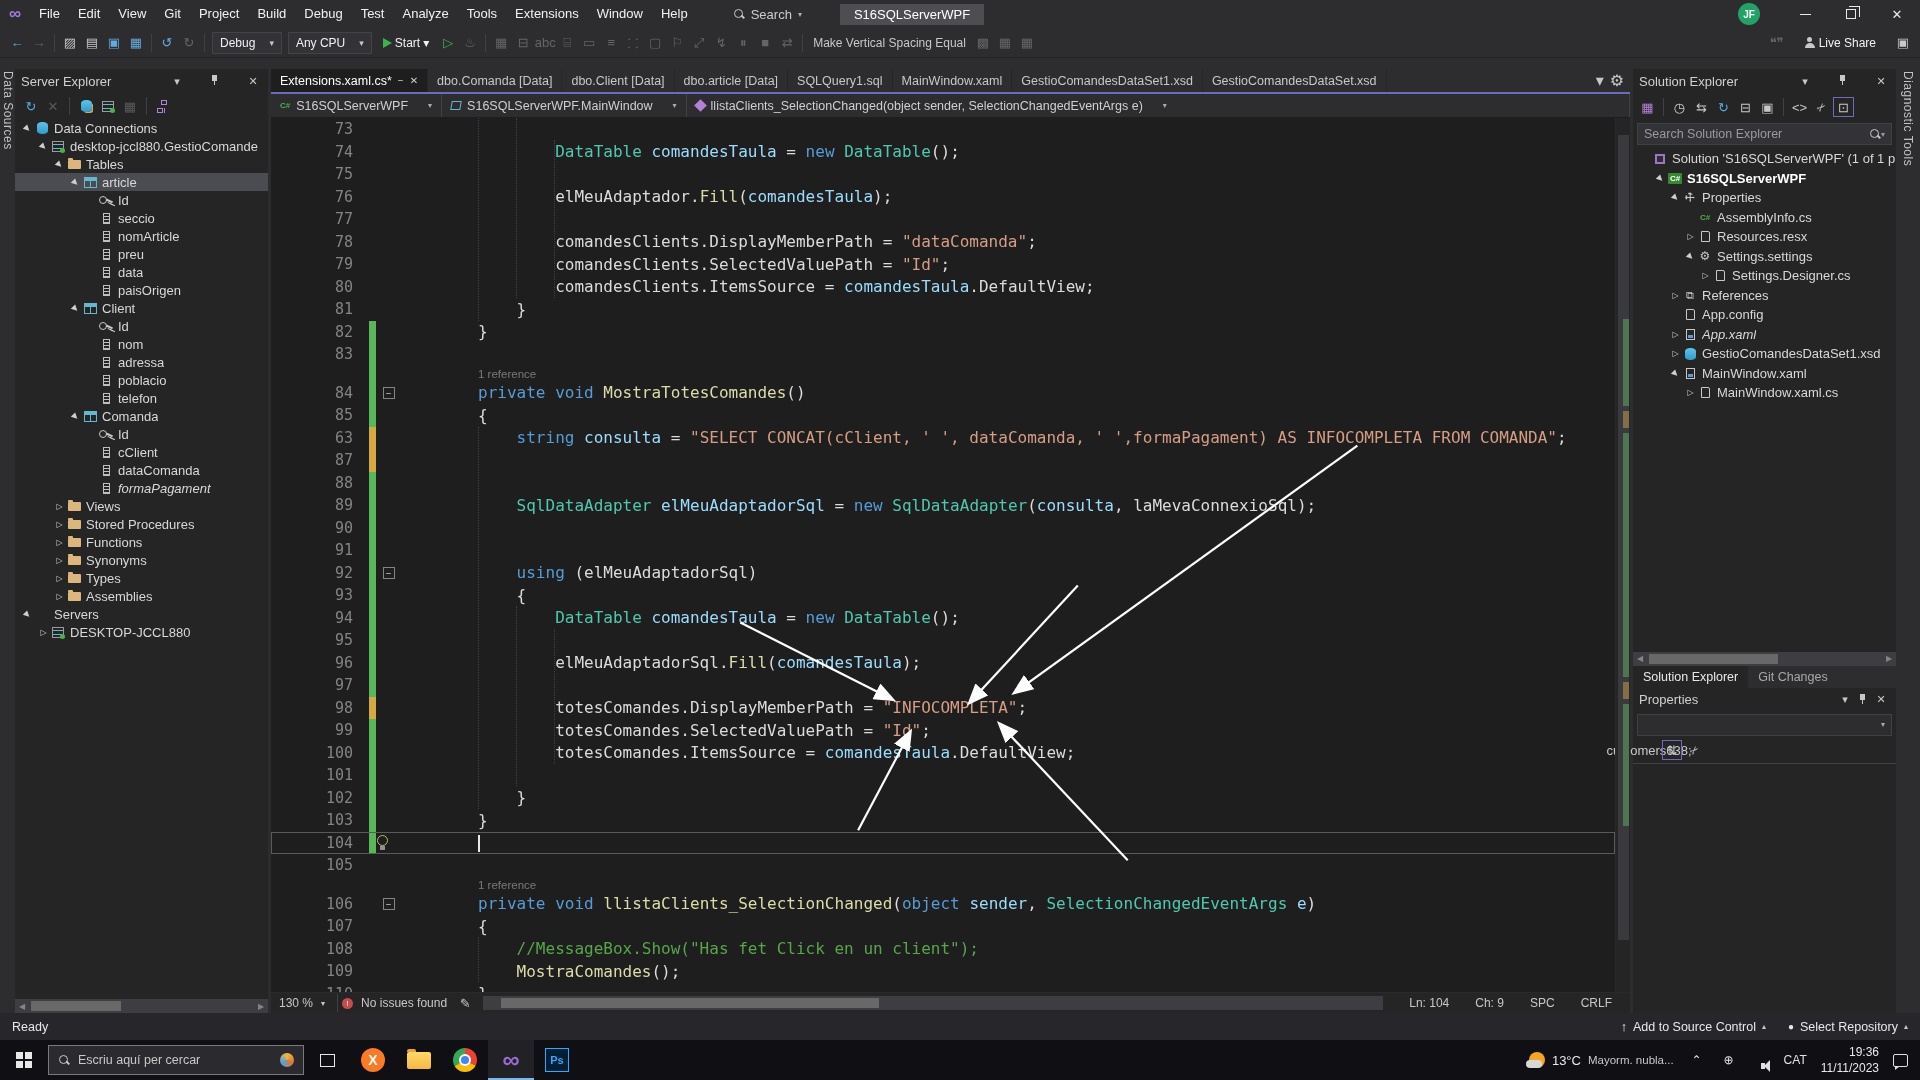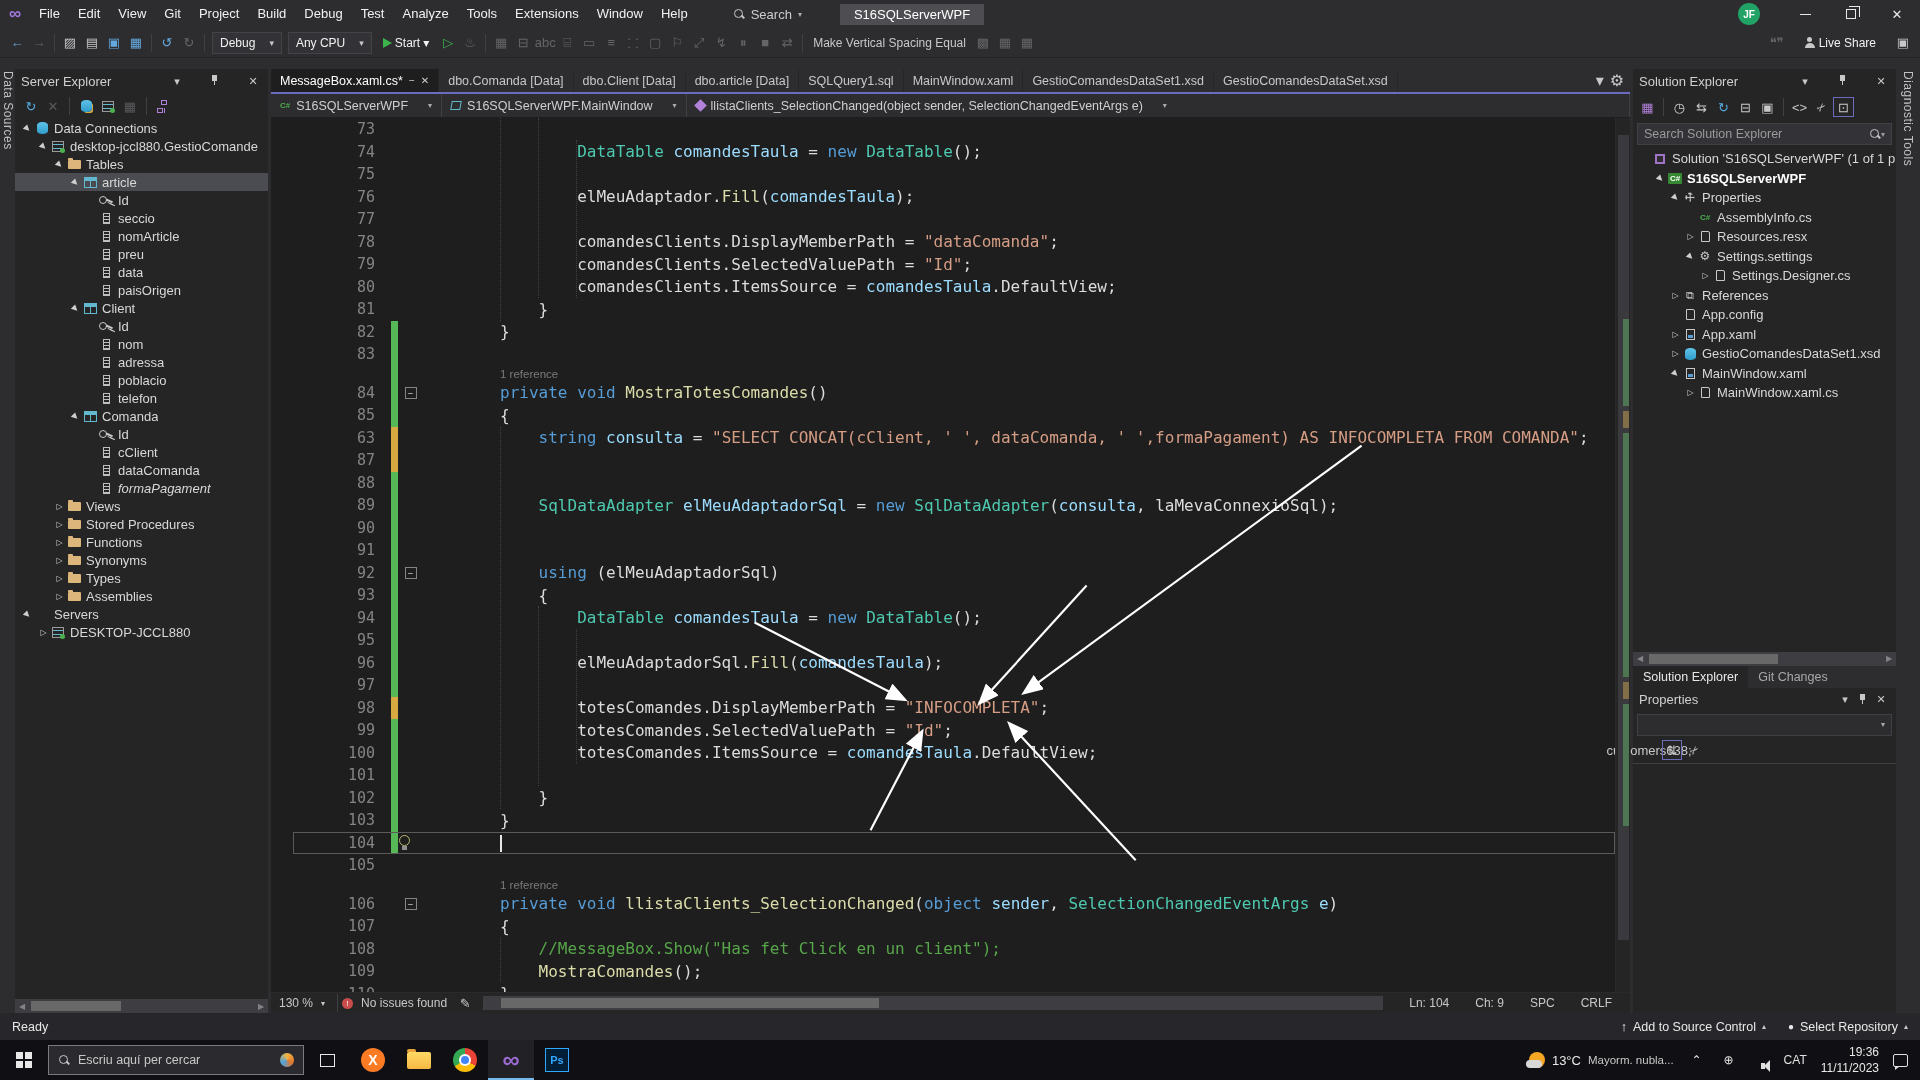--- a/index.html
+++ b/index.html
@@ -99,21 +99,21 @@
   .etab.active { background:#1E1E1E; color:#FFFFFF; }
   .etab .tx { font-size:10px; color:#D0D0D0; }
   .tabrow-right { margin-left:auto; display:flex; align-items:center; gap:6px; padding-right:6px; color:#C8C8C8; }
   .breadcrumb { height:24px; background:#2D2D30; border-bottom:1px solid #1E1E1E; display:flex; align-items:center; font-size:12.5px; color:#CFCFCF; flex:0 0 auto; }
   .bc-seg { display:flex; align-items:center; gap:6px; padding:0 9px; height:100%; border-right:1px solid #3F3F46; white-space:nowrap; overflow:hidden; }
   .bc-seg .car { font-size:8px; color:#AAAAAA; margin-left:14px; }
   .ic-cube { width:9px; height:9px; background:#B180D7; transform:rotate(45deg); }
   .ic-struct { width:10px; height:9px; border:1px solid #62B8CE; transform:skewX(-10deg); }
 
   
-  .code-zone { flex:1 1 auto; display:flex; min-height:0; position:relative;padding-left:22px; }
+  .code-zone { flex:1 1 auto; display:flex; min-height:0; position:relative; }
   .code-scroll { flex:1 1 auto; position:relative; overflow:hidden; font-family:"DejaVu Sans Mono", monospace; font-size:16px; }
   .guide { position:absolute; width:0; border-left:1px dotted #404045; z-index:0; }
   .code-line { position:relative; height:22.5px; display:flex; align-items:center; z-index:1; }
   .code-line .ln { width:98px; flex:0 0 auto; text-align:right; padding-right:16px; color:#848484; font-size:15px; }
   .code-line .bar { width:7px; height:100%; flex:0 0 auto; }
   .bar.g { background:#57B857; } .bar.o { background:#D7A83F; }
   .code-line .foldc { width:25px; flex:0 0 auto; display:flex; align-items:center; justify-content:center; }
   .foldbox { width:12px; height:12px; border:1px solid #848484; color:#C8C8C8; font-size:9px; line-height:10px; text-align:center; background:#1E1E1E; }
   .codetext { white-space:pre; color:#DCDCDC; }
   .lens { height:16px; }
@@ -536,21 +536,21 @@
         <span class="hs-track">
             <span class="hs-thumb" style="left:2px;width:40%"></span>
           </span>
         <span class="hs-ar">▶</span>
       </div>
     </div>
 
     <div class="editor-col">
       <div class="tab-row" id="tab-row">
           <span class="etab active">
-            <span>MessageBox.xaml.cs*</span>
+            <span>Extensions.xaml.cs*</span>
             <span class="tx">−</span>
             <span class="tx">✕</span>
           </span>
           <span class="etab">
             <span>dbo.Comanda [Data]</span>
           </span>
           <span class="etab">
             <span>dbo.Client [Data]</span>
           </span>
           <span class="etab">
@@ -981,21 +981,21 @@
             <span class="ticon">
               <span class="ic-doc"></span>
             </span>
             <span style="overflow: hidden; text-overflow: clip; text-align: right;">App.config</span>
           </div>
           <div class="trow" style="padding-left: 36px;">
             <span class="exp" style="color: transparent; text-shadow: rgb(207, 207, 207) 0px 0px 0px;">▷</span>
             <span class="ticon">
               <span class="ic-xaml"></span>
             </span>
-            <span style="overflow: hidden; text-overflow: clip;">App.xaml</span>
+            <span style="overflow: hidden; text-overflow: clip; font-style: italic;">App.xaml</span>
           </div>
           <div class="trow" style="padding-left: 36px;">
             <span class="exp" style="color: transparent; text-shadow: rgb(207, 207, 207) 0px 0px 0px;">▷</span>
             <span class="ticon">
               <span class="ic-db"></span>
             </span>
             <span style="overflow: hidden; text-overflow: clip;">GestioComandesDataSet1.xsd</span>
           </div>
           <div class="trow" style="padding-left: 36px;">
             <span class="exp open">▶</span>

